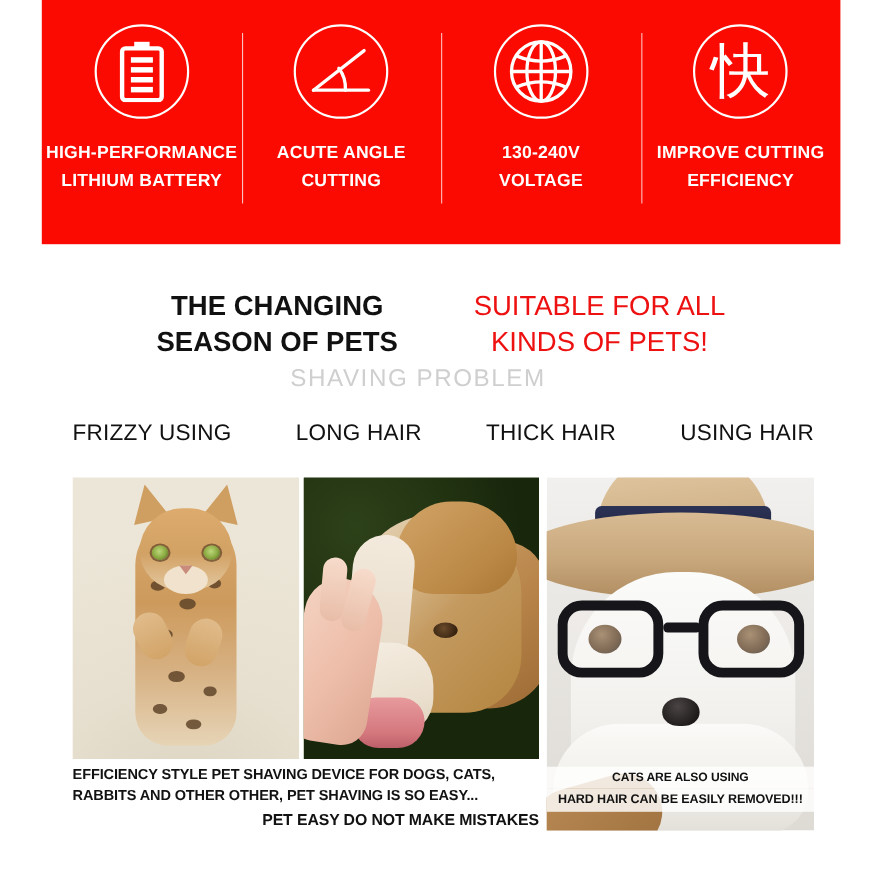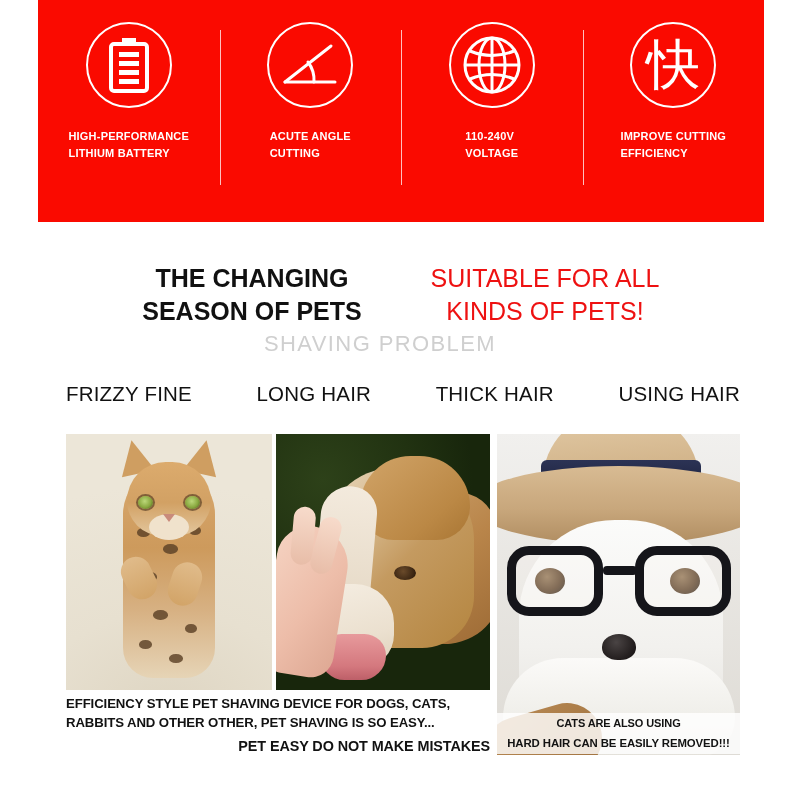--- a/index.html
+++ b/index.html
@@ -47,24 +47,24 @@
   .icon-circle svg{display:block;}
   .cjk-glyph{
     color:#ffffff;
     font-size:54px;
     line-height:1;
     font-family:"DejaVu Sans", sans-serif;
   }
   .feature-label{
     margin-top:20px;
     color:#ffffff;
-    font-size:11px;
+    font-size:16px;
     font-weight:bold;
     letter-spacing:.2px;
-    text-align:left;
+    text-align:center;
     line-height:1.55;
     white-space:pre-line;
   }
 
   
   .headline-zone{
     position:absolute;
     left:0;top:255px;width:800px;height:110px;
   }
   .head-left{
@@ -333,21 +333,20 @@
   }
   .caption-right{
     position:absolute;
     left:497px;top:697px;width:243px;
     text-align:center;
     color:#121212;
     font-size:11px;
     font-weight:bold;
     line-height:1.85;
     letter-spacing:-.1px;
-    margin-top:16px;
   }
   .caption-right span{
     display:block;
     background:rgba(255,255,255,.82);
   }
   .caption-right .r2{font-size:11.4px;}
 </style>
 </head>
 <body>
 
@@ -384,21 +383,21 @@
     <div class="icon-circle">
       <svg width="60" height="60" viewBox="0 0 60 60">
         <circle cx="30" cy="30" r="27" fill="none" stroke="#fff" stroke-width="3"></circle>
         <ellipse cx="30" cy="30" rx="13" ry="27" fill="none" stroke="#fff" stroke-width="3"></ellipse>
         <line x1="30" y1="3" x2="30" y2="57" stroke="#fff" stroke-width="3"></line>
         <line x1="3" y1="30" x2="57" y2="30" stroke="#fff" stroke-width="3"></line>
         <path d="M8 16 Q30 25 52 16" fill="none" stroke="#fff" stroke-width="3"></path>
         <path d="M8 44 Q30 35 52 44" fill="none" stroke="#fff" stroke-width="3"></path>
       </svg>
     </div>
-    <div class="feature-label">110-240V
+    <div class="feature-label">130-240V
 VOLTAGE</div>
   </div>
 
   <div class="feature">
     <div class="icon-circle">
       <span class="cjk-glyph">快</span>
     </div>
     <div class="feature-label">IMPROVE CUTTING
 EFFICIENCY</div>
   </div>
@@ -407,21 +406,21 @@
 
 <div class="headline-zone">
   <div class="head-left">THE CHANGING
 SEASON OF PETS</div>
   <div class="head-right">SUITABLE FOR ALL
 KINDS OF PETS!</div>
   <div class="head-watermark">SHAVING PROBLEM</div>
 </div>
 
 <div class="hairtypes">
-  <div class="hairtype">FRIZZY FINE</div>
+  <div class="hairtype">FRIZZY USING</div>
   <div class="hairtype">LONG HAIR</div>
   <div class="hairtype">THICK HAIR</div>
   <div class="hairtype">USING HAIR</div>
 </div>
 
 <div class="panel panel-cat">
   <div class="ph-cat">
     <div class="cat-body">
       <div class="spot" style="left:14px;top:60px;width:13px;height:9px;"></div>
       <div class="spot" style="left:40px;top:76px;width:15px;height:10px;"></div>

